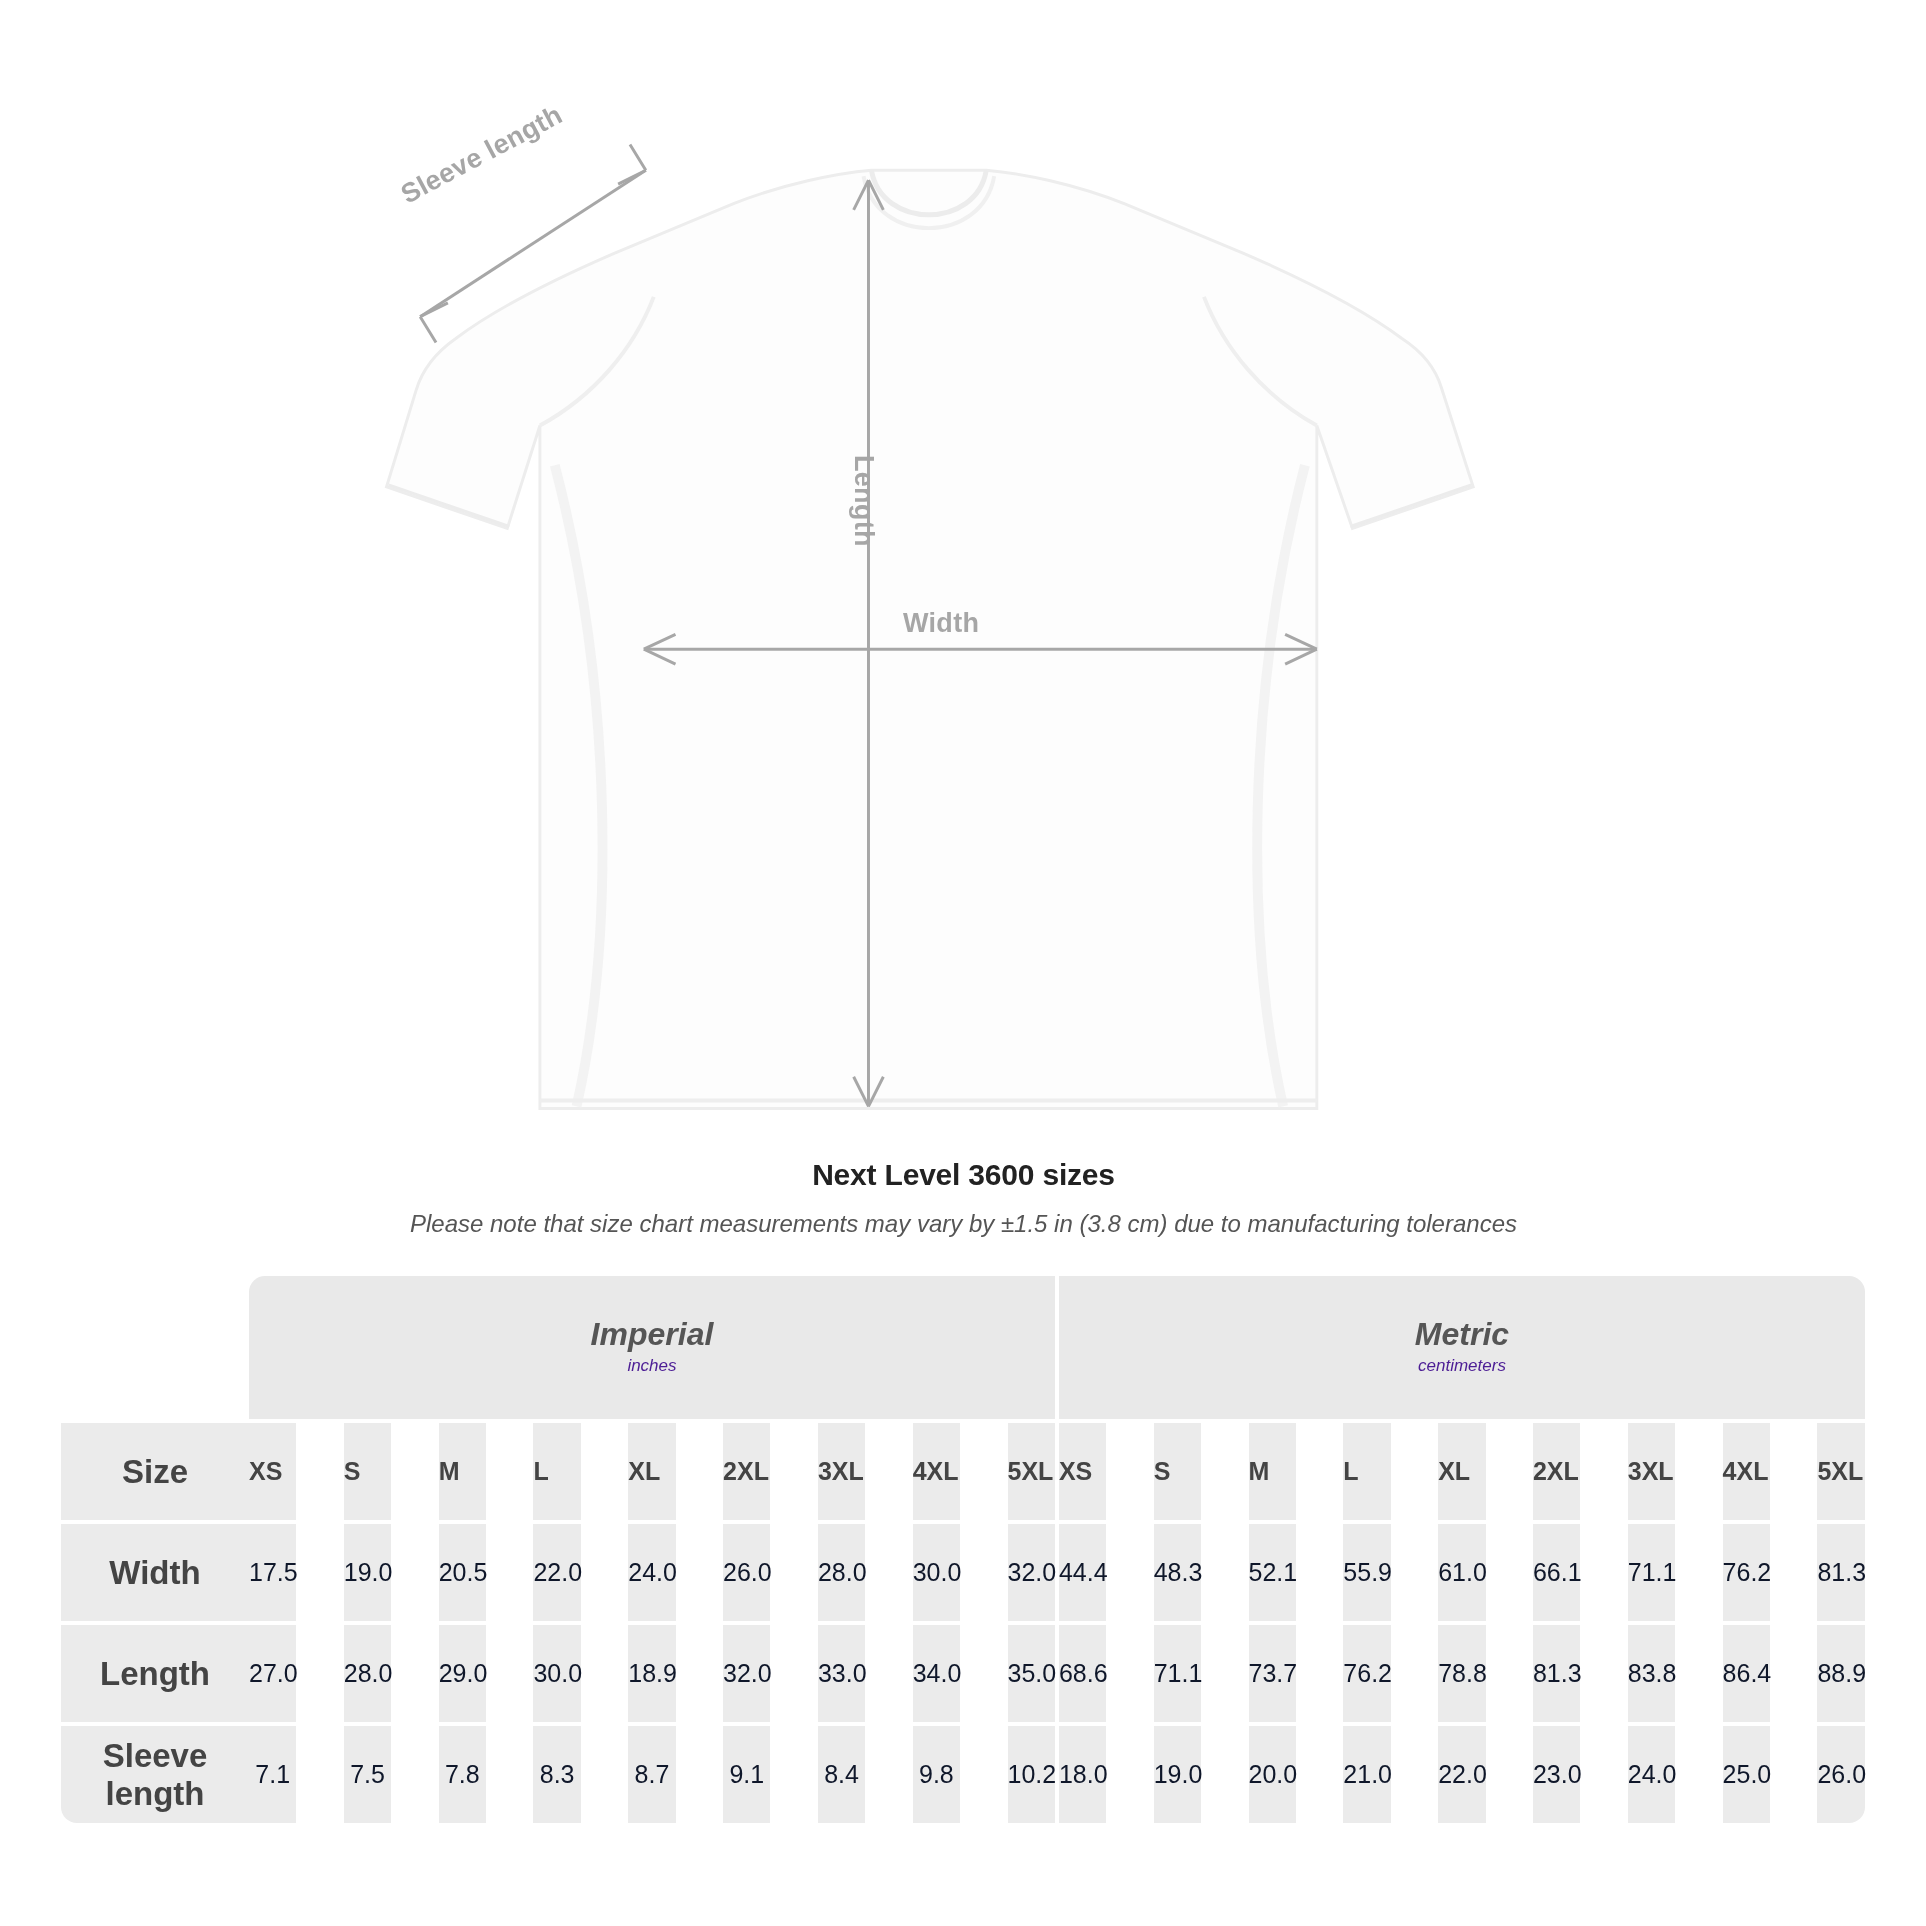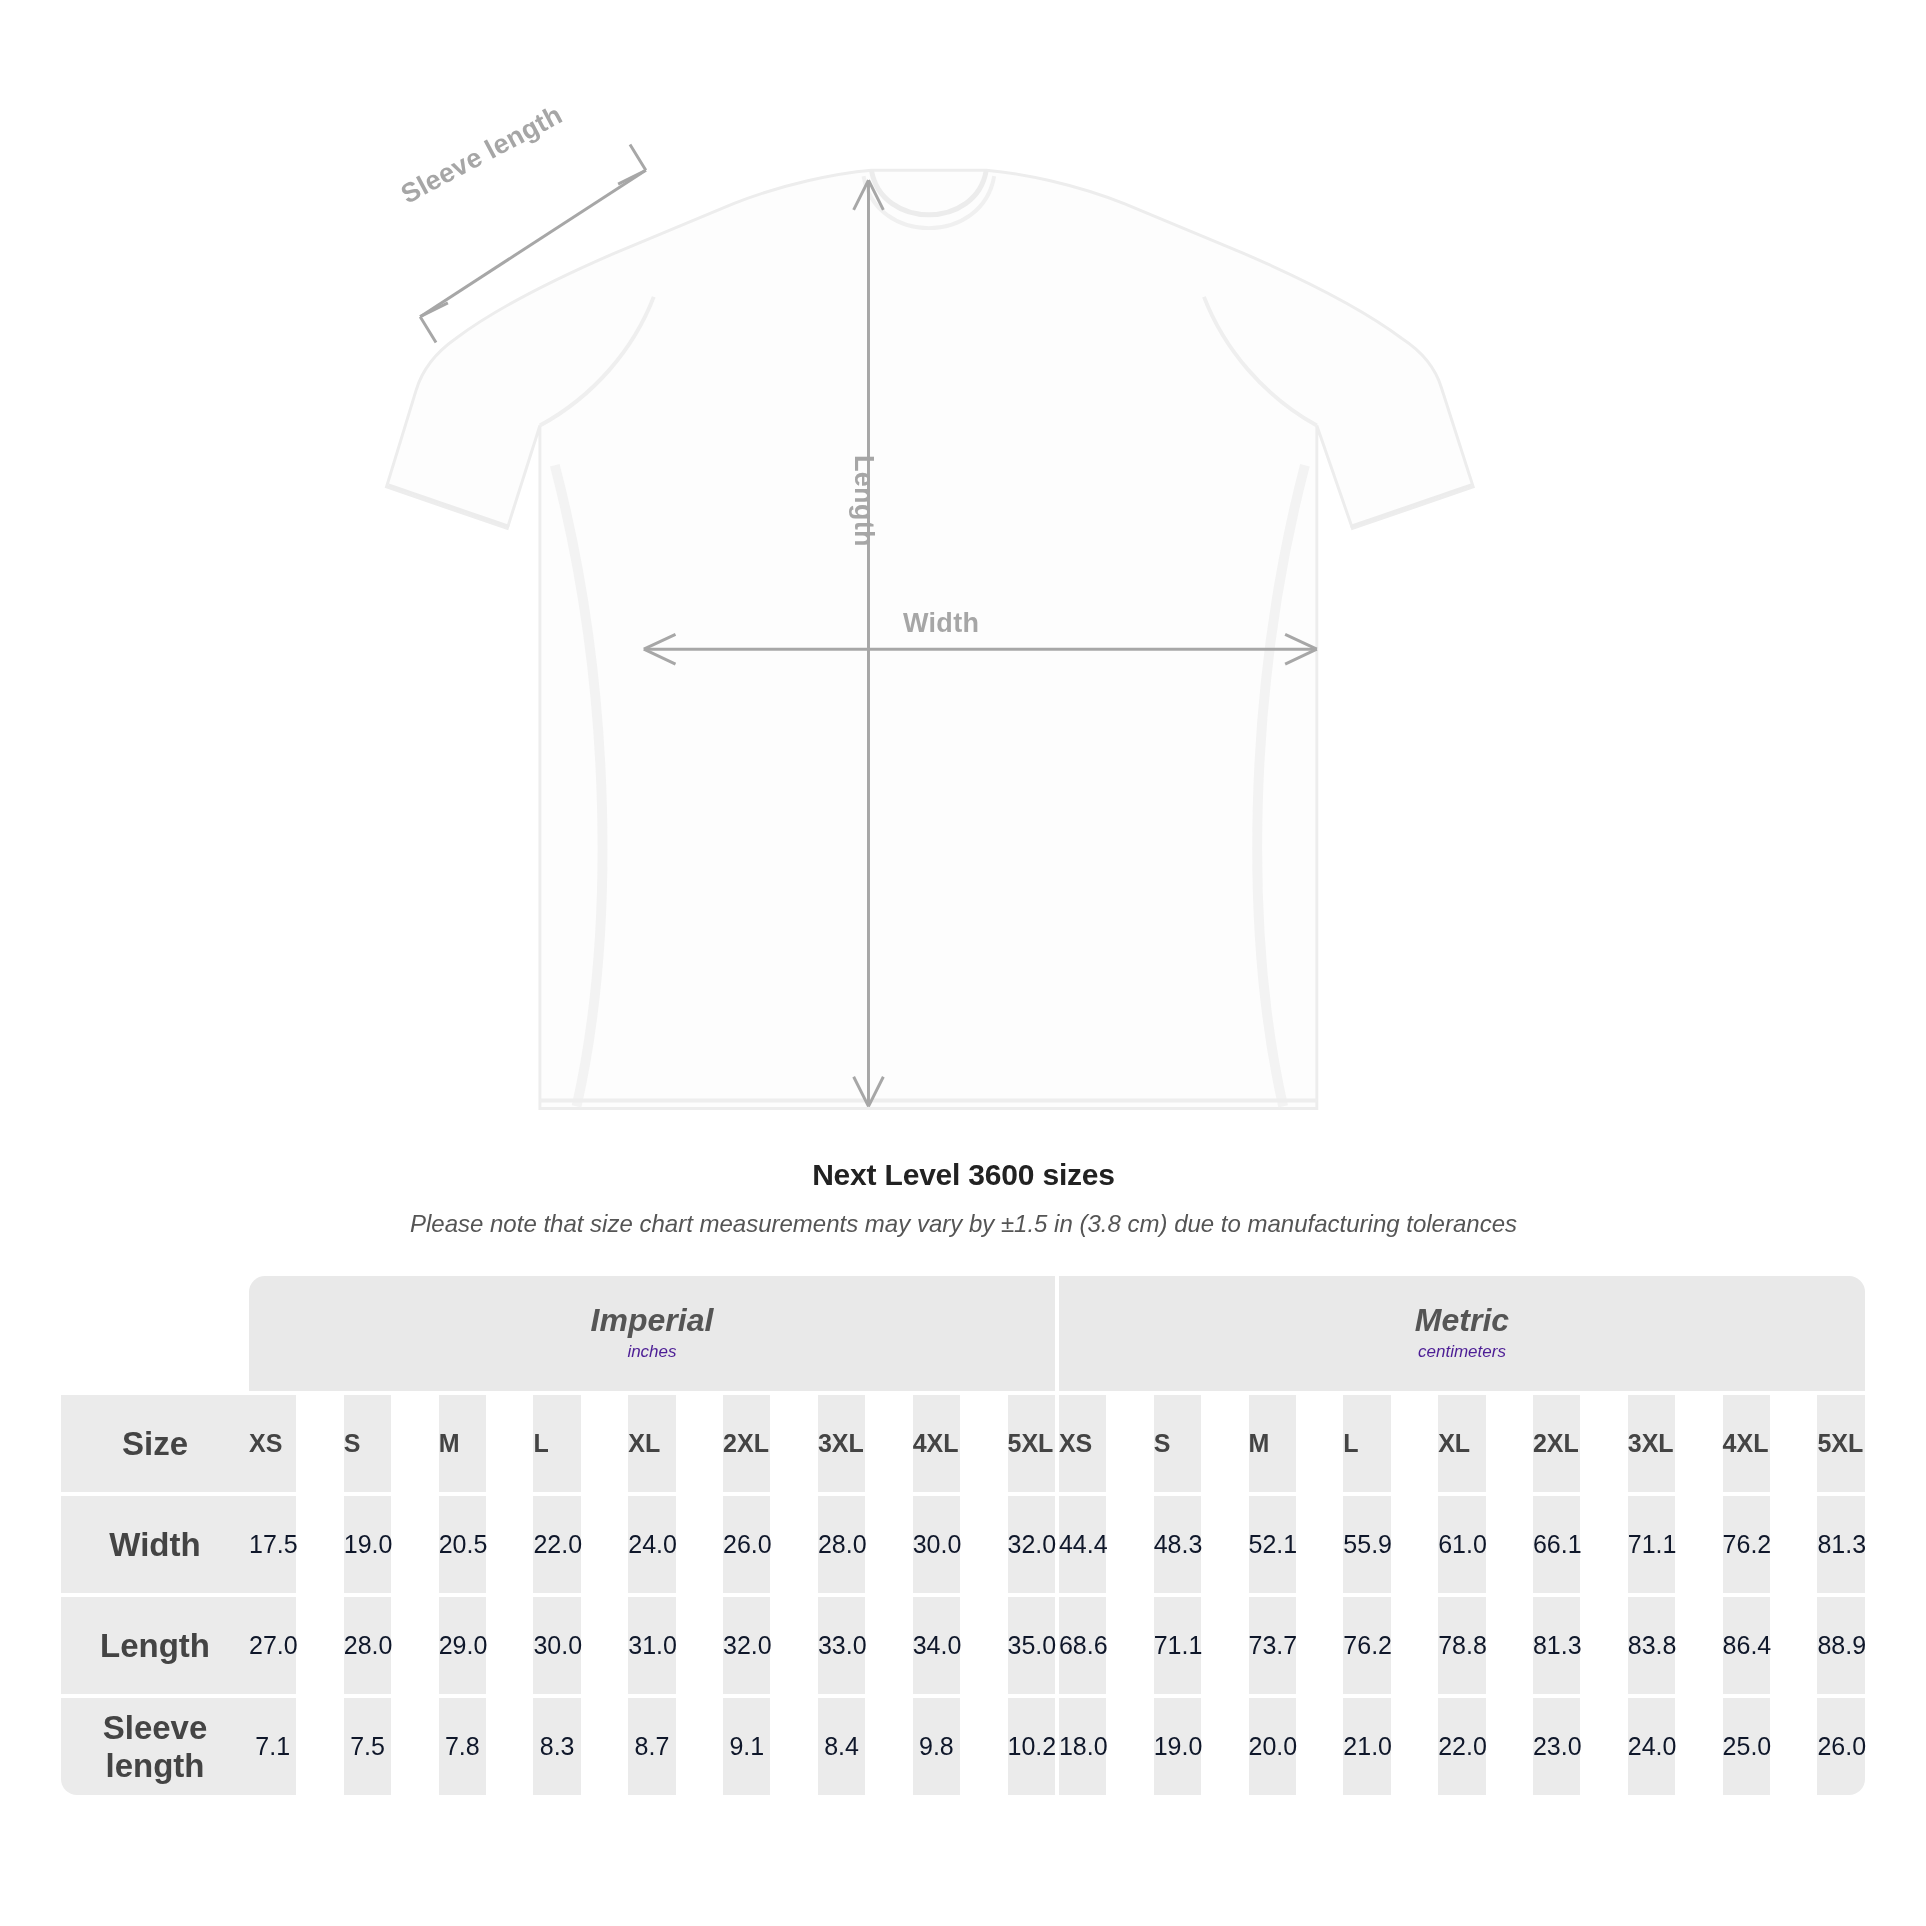--- a/index.html
+++ b/index.html
@@ -85,21 +85,21 @@
     width: 1804px;
     table-layout: fixed;
   }
   table.size-table td, table.size-table th {
     border: 0;
     padding: 0;
   }
   .unit-head {
     background: #e9e9e9;
     text-align: center;
-    height: 115px;
+    height: 143px;
     vertical-align: middle;
   }
   .unit-head.left-round { border-top-left-radius: 16px; }
   .unit-head.right-round { border-top-right-radius: 16px; }
   .unit-name {
     font-size: 32px;
     font-weight: bold;
     font-style: italic;
     color: #555555;
     line-height: 1.15;
@@ -325,21 +325,21 @@
           <tr>
             <td class="row-label">Length</td>
             <td class="data-cell">27.0</td>
             <td class="sep"></td>
             <td class="data-cell">28.0</td>
             <td class="sep"></td>
             <td class="data-cell">29.0</td>
             <td class="sep"></td>
             <td class="data-cell">30.0</td>
             <td class="sep"></td>
-            <td class="data-cell">31.0</td>
+            <td class="data-cell">18.9</td>
             <td class="sep"></td>
             <td class="data-cell">32.0</td>
             <td class="sep"></td>
             <td class="data-cell">33.0</td>
             <td class="sep"></td>
             <td class="data-cell">34.0</td>
             <td class="sep"></td>
             <td class="data-cell">35.0</td>
             <td class="sep"></td>
             <td class="data-cell">68.6</td>

